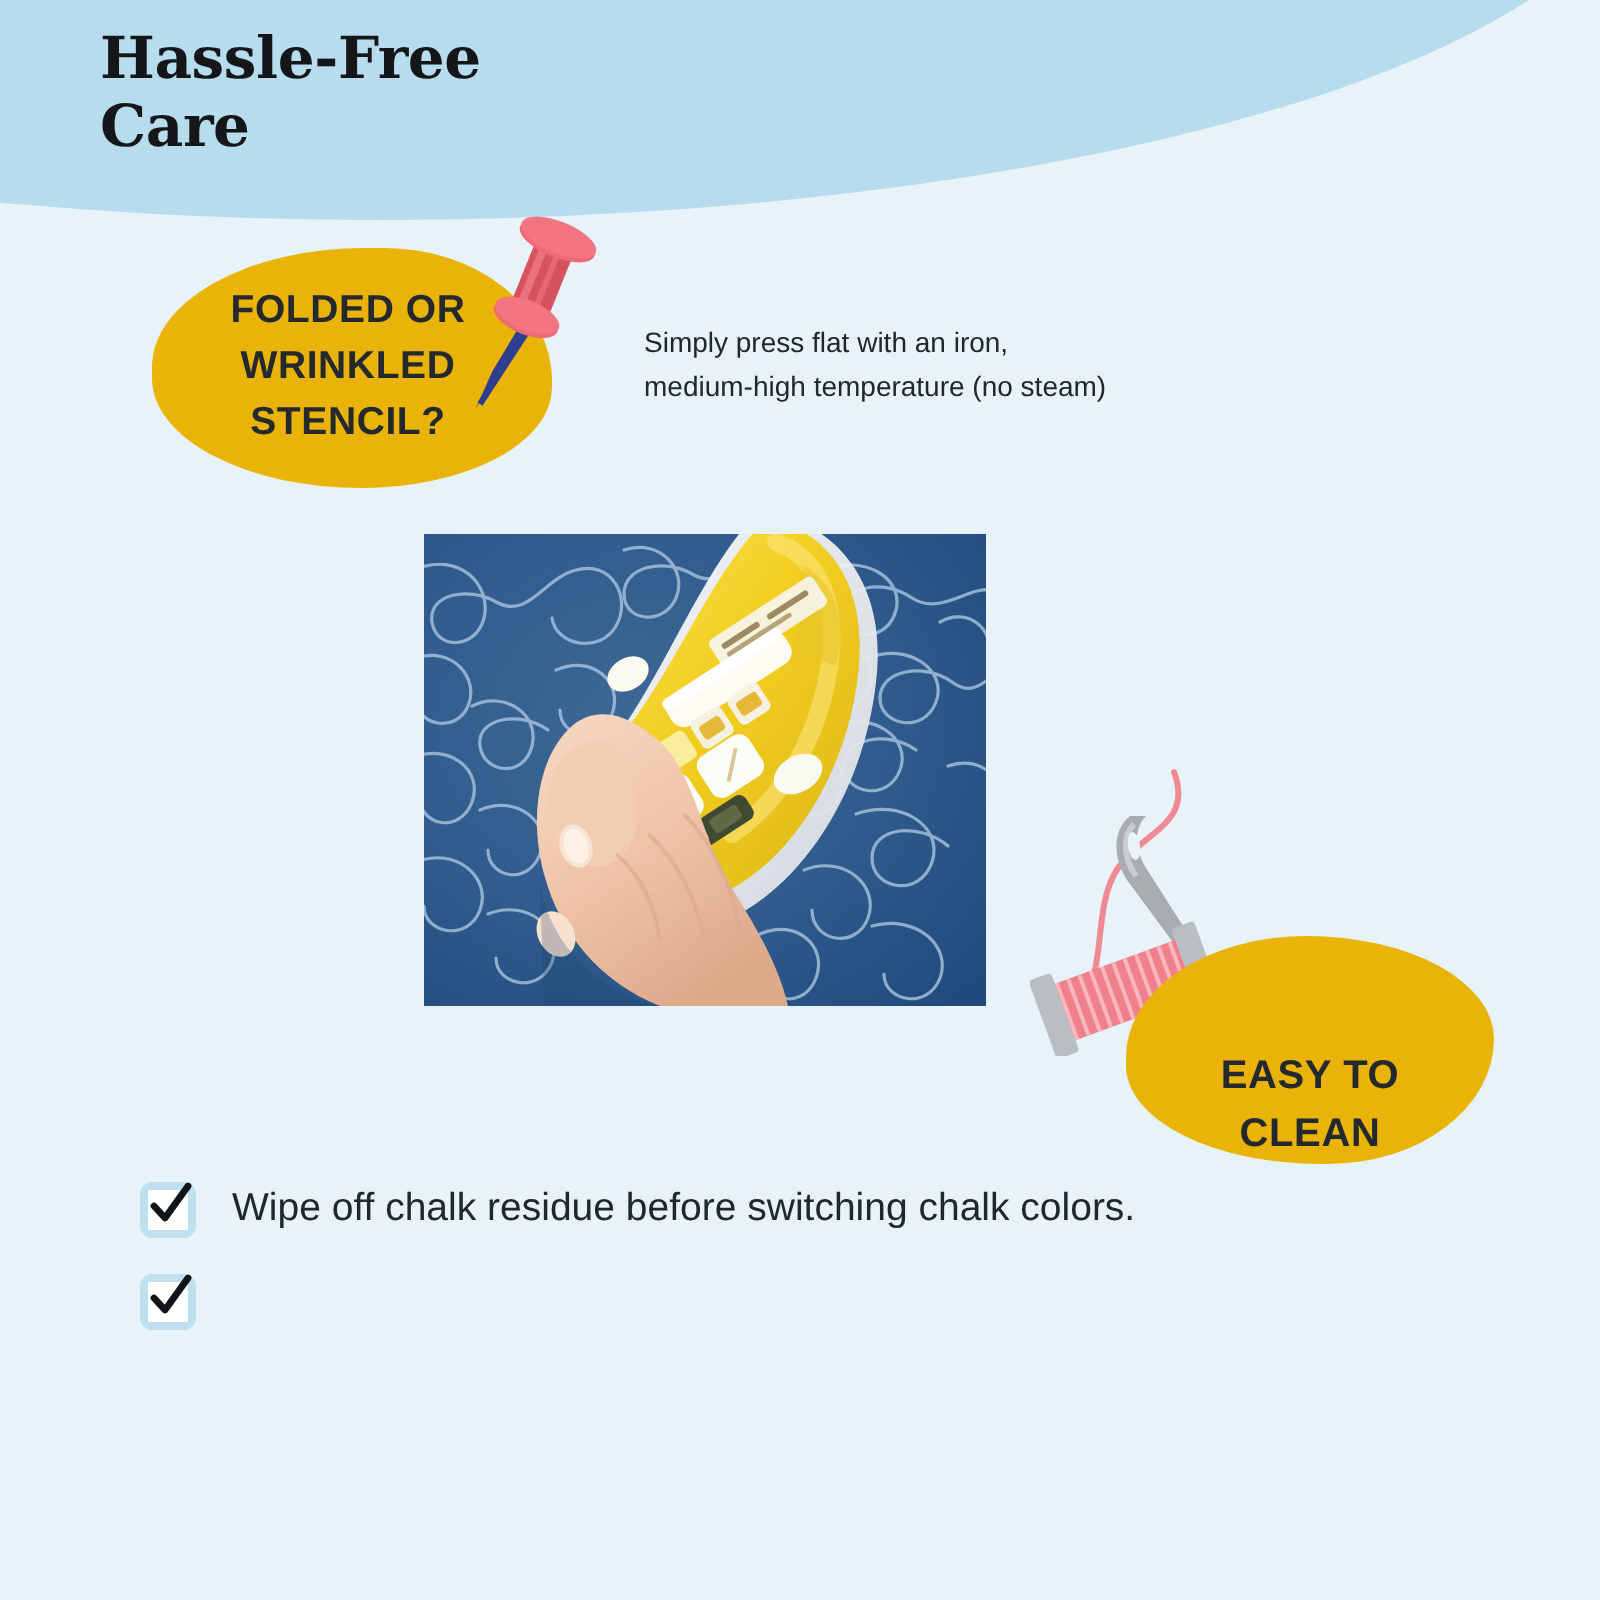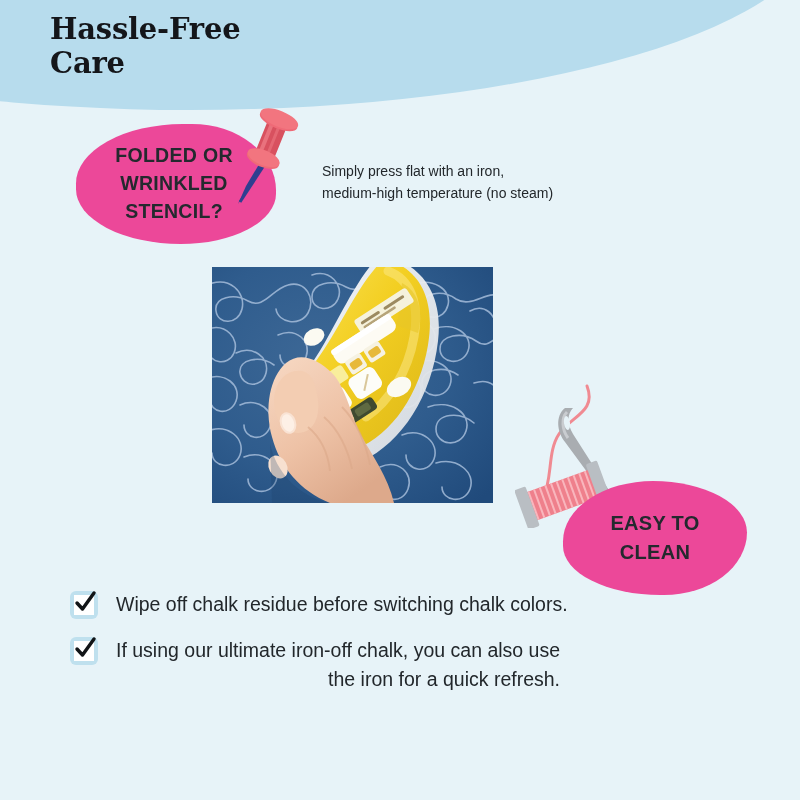--- a/index.html
+++ b/index.html
@@ -41,21 +41,21 @@
     line-height: 1.18;
     color: #14161a;
     letter-spacing: -0.2px;
     white-space: pre-line;
     margin-left: 28px;
   }
 
   
   .blob {
     position: absolute;
-    background: #ec4899;
+    background: #eab308;
     display: flex;
     align-items: center;
     justify-content: center;
     text-align: center;
     color: #24292e;
     font-weight: bold;
     letter-spacing: 0.3px;
   }
   #blob-folded {
     left: 76px;
@@ -64,27 +64,28 @@
     height: 120px;
     border-radius: 56% 44% 50% 55% / 52% 58% 44% 48%;
     font-size: 19.5px;
     line-height: 1.42;
     white-space: pre-line;
     padding-right: 4px;
     box-sizing: border-box;
   }
   #blob-easy {
     left: 563px;
-    top: 481px;
+    top: 468px;
     width: 184px;
     height: 114px;
     border-radius: 50% 52% 46% 54% / 54% 46% 56% 44%;
     font-size: 20px;
     line-height: 1.45;
     white-space: pre-line;
+    align-items: flex-end;
   }
 
   
   #pushpin {
     position: absolute;
     left: 222px;
     top: 104px;
     width: 86px;
     height: 104px;
   }
@@ -371,19 +372,17 @@
       <span class="check-text">Wipe off chalk residue before switching chalk colors.</span>
     </div>
 
     <div class="check-row">
       <span class="checkbox">
         <span class="inner"></span>
         <svg width="26" height="26" viewBox="0 0 26 26" xmlns="http://www.w3.org/2000/svg">
           <path d="M5 13 L 10.5 19 L 22 3" stroke="#111417" stroke-width="3.4" fill="none" stroke-linecap="round" stroke-linejoin="round"></path>
         </svg>
       </span>
-      <span class="check-text">If using our ultimate iron-off chalk, you can also use
-the iron for a quick refresh.</span>
     </div>
 
   </div>
 
 </div>
 
 </body></html>

